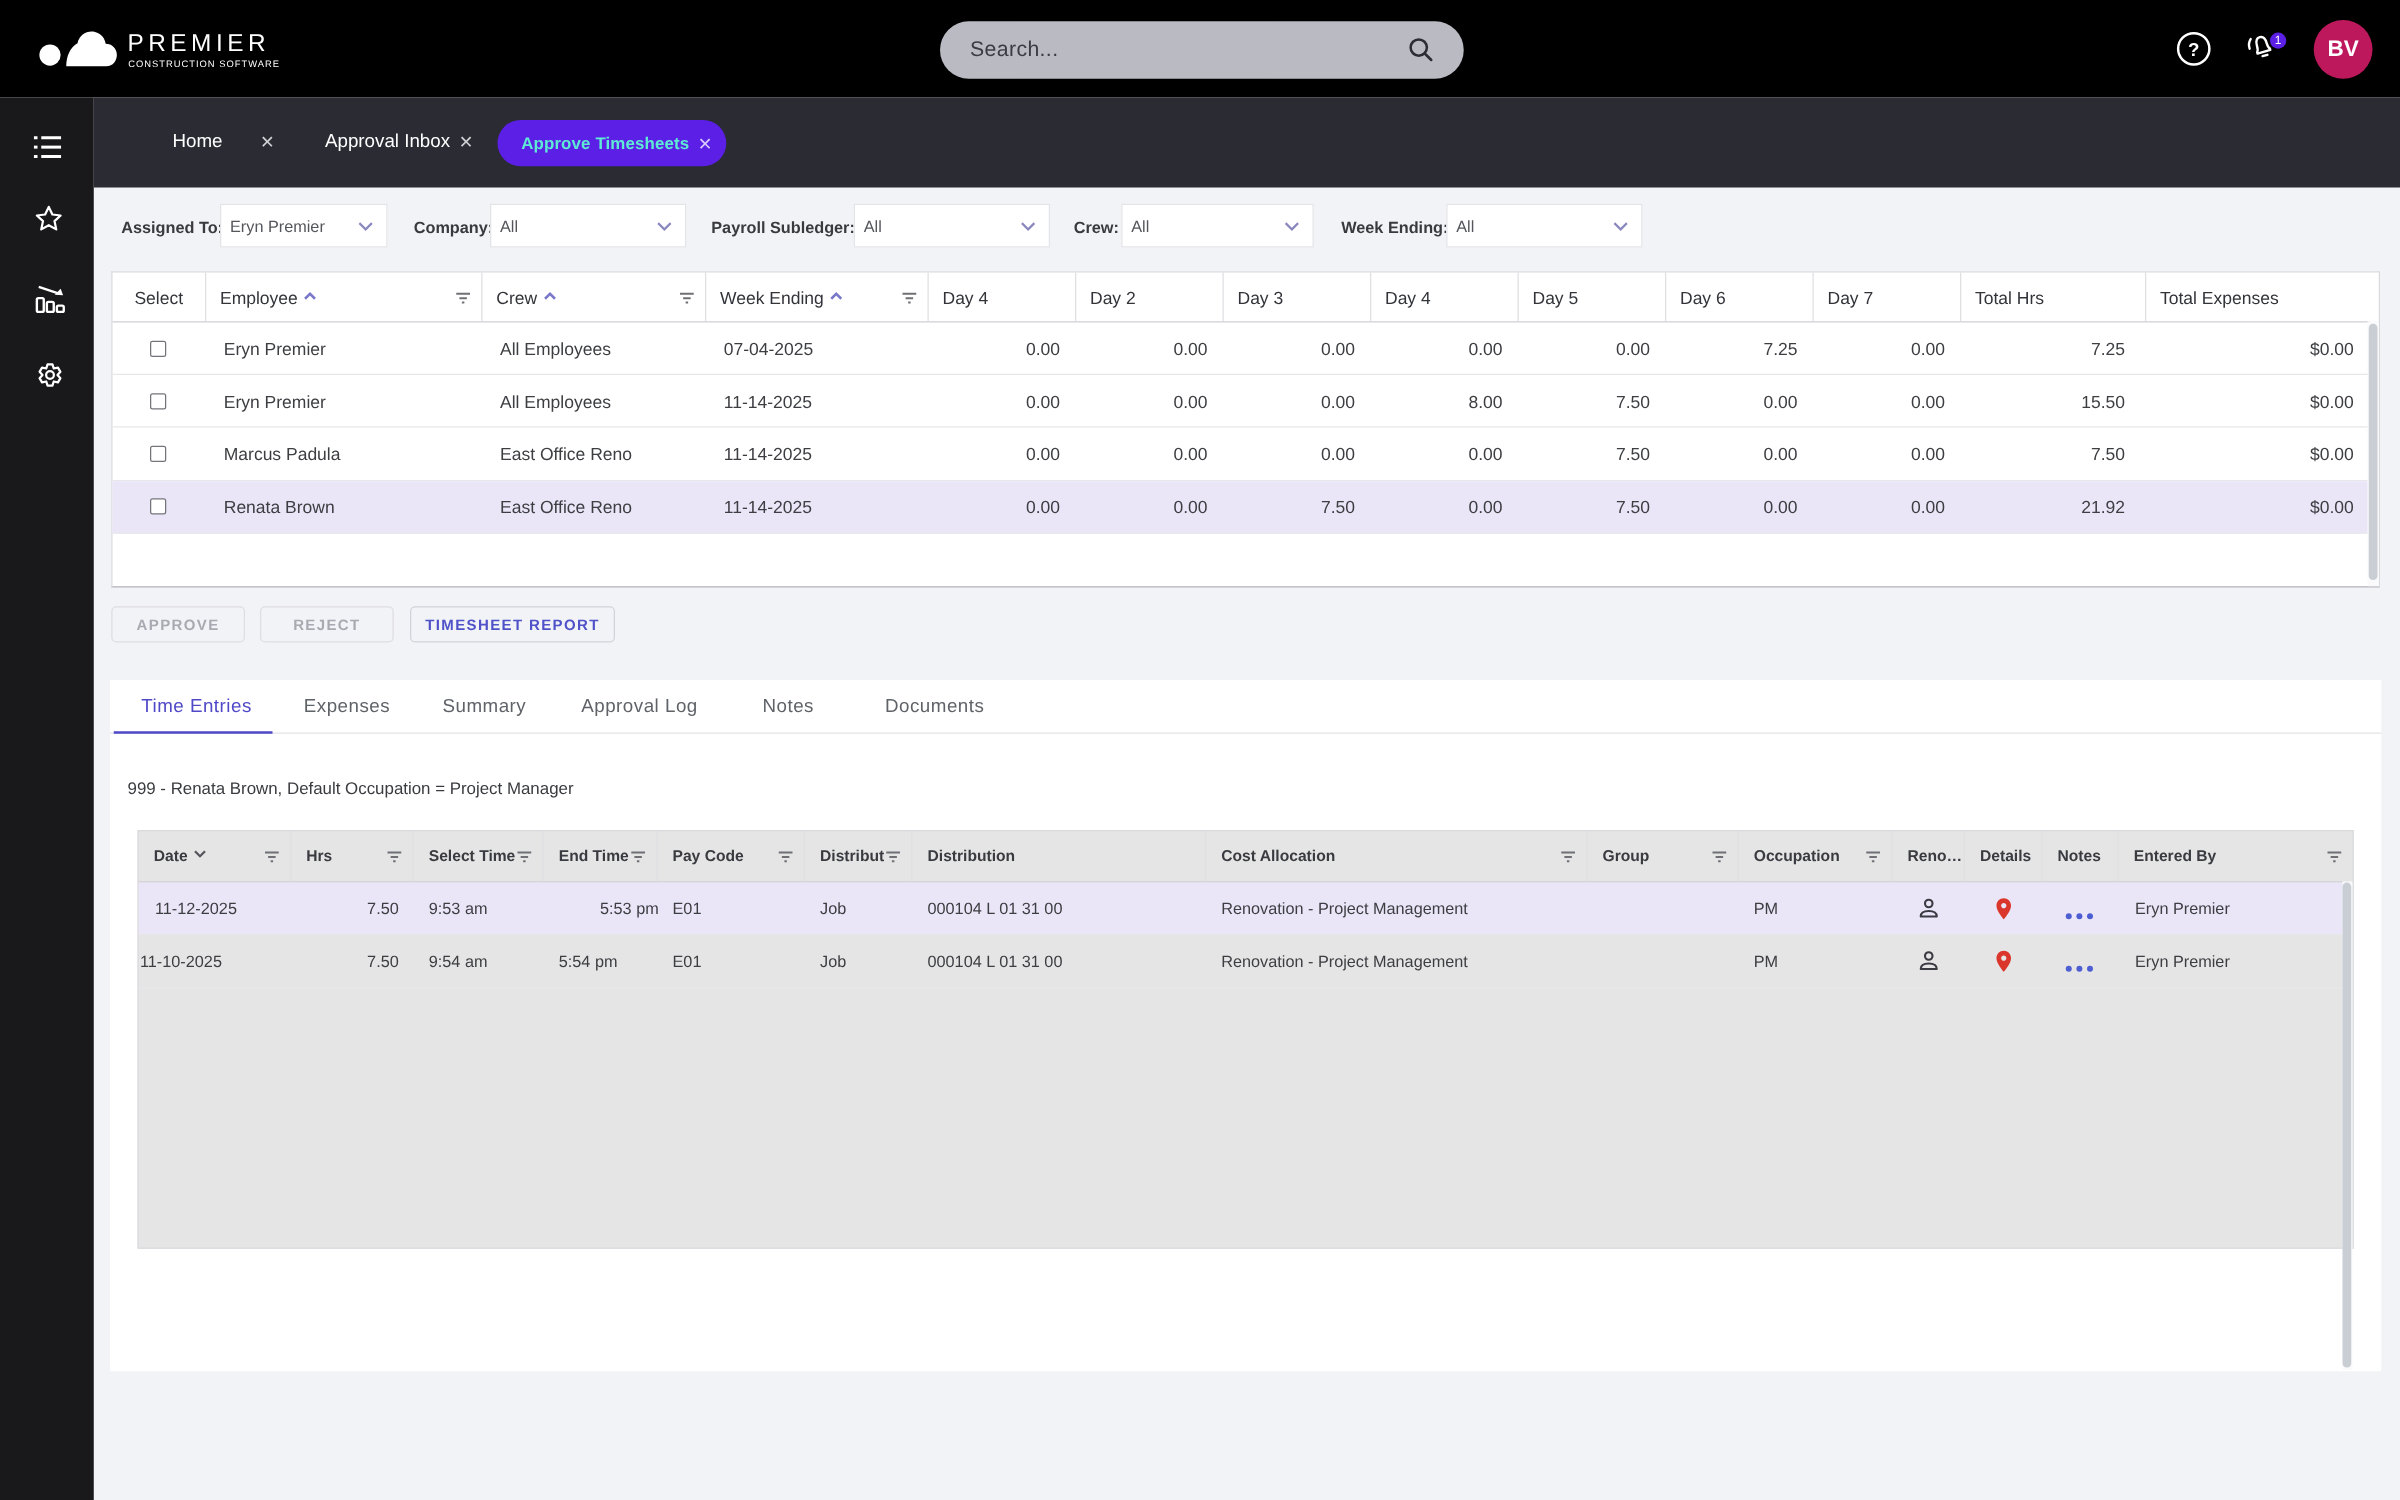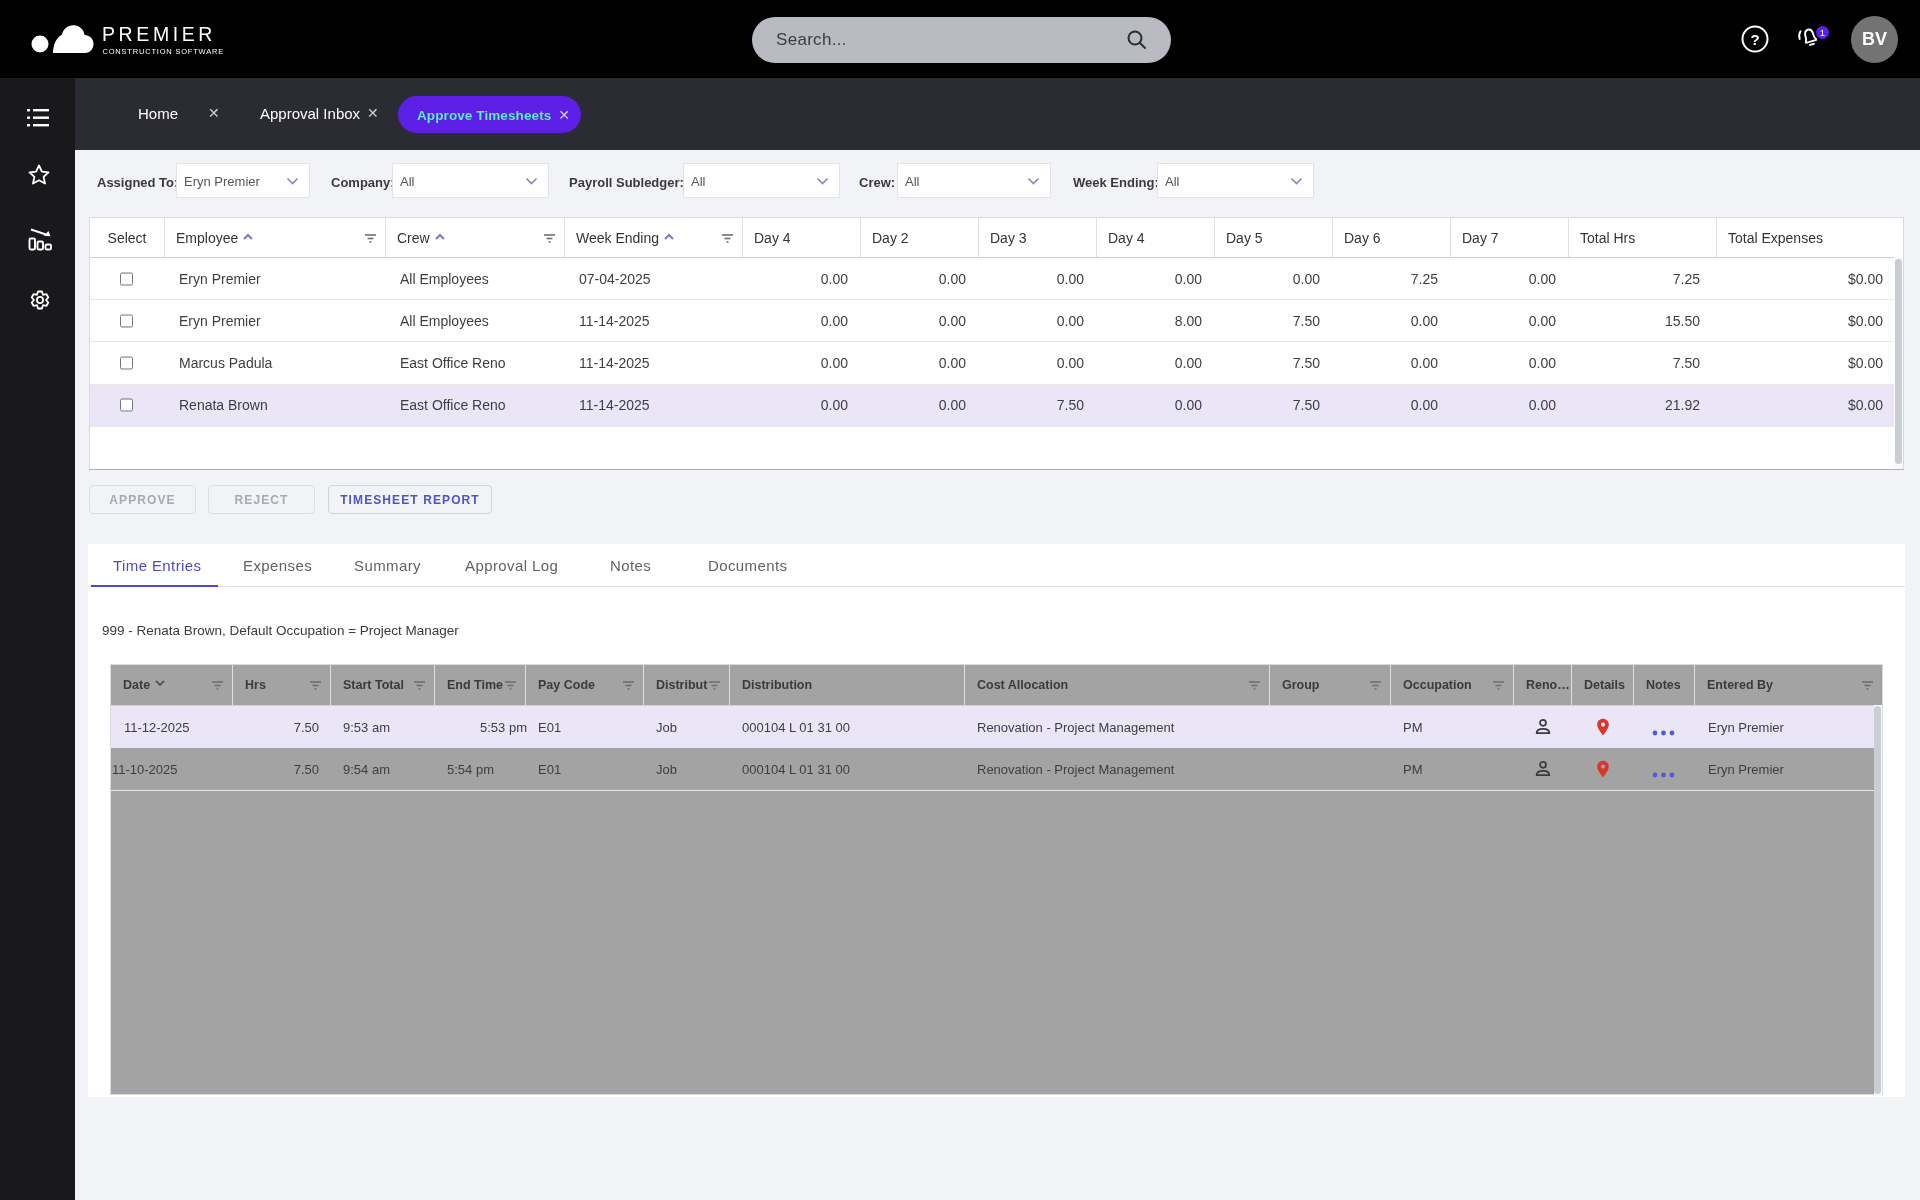--- a/index.html
+++ b/index.html
@@ -3,21 +3,21 @@
 <meta charset="utf-8">
 <style>
 * { margin:0; padding:0; box-sizing:border-box; }
 html,body { width:1920px; height:1200px; overflow:hidden; }
 body { font-family:"Liberation Sans", sans-serif; background:#f2f3f6; position:relative; }
 
 
 #topbar { position:absolute; left:0; top:0; width:1920px; height:78px; background:#000; }
 #searchpill { position:absolute; left:752px; top:17px; width:419px; height:46px; border-radius:23px; background:#b9bac2; }
 #searchpill .ph { position:absolute; left:24px; top:13px; font-size:17px; color:#3b3c43; letter-spacing:.3px; }
-#avatar { position:absolute; left:1851px; top:16px; width:47px; height:47px; border-radius:50%; background:#737373; color:#fff; font-size:18px; font-weight:bold; text-align:center; line-height:47px; }
+#avatar { position:absolute; left:1851px; top:16px; width:47px; height:47px; border-radius:50%; background:#be185d; color:#fff; font-size:18px; font-weight:bold; text-align:center; line-height:47px; }
 
 
 #sidebar { position:absolute; left:0; top:78px; width:75px; height:1122px; background:#19191b; }
 #sidebar svg { position:absolute; left:27px; }
 
 
 #tabbar { position:absolute; left:75px; top:78px; width:1845px; height:72px; background:#2b2b34; color:#fff; }
 .tabtxt { position:absolute; top:35px; transform:translateY(-50%); font-size:15px; color:#fff; }
 .tabx { position:absolute; top:35px; transform:translateY(-50%); font-size:14px; color:#cfcfd4; }
 #activetab { position:absolute; left:323px; top:18px; width:183px; height:37px; border-radius:19px; background:#5b1fe6; }
@@ -49,21 +49,21 @@
 
 
 #panel { position:absolute; left:88px; top:544px; width:1817px; height:553px; background:#fff; }
 #tabstrip { position:absolute; left:0; top:0; width:1817px; height:43px; border-bottom:1px solid #e4e4e8; }
 .ptab { position:absolute; top:50%; transform:translateY(-50%); font-size:15px; letter-spacing:.4px; color:#5f6368; white-space:nowrap; }
 #ptab-active { color:#5049c7; }
 #ptab-underline { position:absolute; left:3px; top:41px; width:127px; height:2px; background:#5049c7; }
 #subtitle { position:absolute; left:14px; top:79px; font-size:13.5px; color:#3a3b3f; }
 
 
-#itable { position:absolute; left:22px; top:120px; width:1773px; height:431px; border:1px solid #d9dade; background:#a3a3a3; }
+#itable { position:absolute; left:22px; top:120px; width:1773px; height:335px; border:1px solid #d9dade; background:#e5e5e5; }
 .ith { position:absolute; top:0; height:40px; border-right:1px solid #e0e0e3; }
 .ith .lbl { position:absolute; left:12px; top:50%; transform:translateY(-50%); font-size:12.5px; font-weight:bold; color:#3a3b40; white-space:nowrap; }
 #iheadline { position:absolute; left:0; top:40px; width:1771px; height:0; border-bottom:1px solid #cfd0d5; }
 .irow { position:absolute; left:0; width:1764px; height:42px; border-bottom:1px solid #e7e7ea; }
 .irow.sel { background:#eae6f8; }
 .icell { position:absolute; top:50%; transform:translateY(-50%); font-size:13px; color:#3d3e42; white-space:nowrap; }
 #iscroll { position:absolute; right:0; top:40px; width:8px; height:391px; background:#fafafc; }
 #iscroll .thumb { position:absolute; left:0px; top:1px; width:7px; height:388px; border-radius:4px; background:#c9cdd4; }
 
 .ficon { position:absolute; top:50%; transform:translateY(-50%); }
@@ -347,21 +347,21 @@
         <span class="lbl">Hrs</span>
         <svg class="ficon" style="right:8px;" width="13" height="12" viewBox="0 0 13 12">
           <g stroke="#6f7076" stroke-width="1.6">
             <line x1="1" y1="3" x2="12" y2="3"></line>
             <line x1="3.5" y1="6.5" x2="9.5" y2="6.5"></line>
             <line x1="5.5" y1="10" x2="7.5" y2="10"></line>
           </g>
         </svg>
       </div>
       <div class="ith" style="left:220px;width:104px;">
-        <span class="lbl">Start Total</span>
+        <span class="lbl">Select Time</span>
         <svg class="ficon" style="right:8px;" width="13" height="12" viewBox="0 0 13 12">
           <g stroke="#6f7076" stroke-width="1.6">
             <line x1="1" y1="3" x2="12" y2="3"></line>
             <line x1="3.5" y1="6.5" x2="9.5" y2="6.5"></line>
             <line x1="5.5" y1="10" x2="7.5" y2="10"></line>
           </g>
         </svg>
       </div>
       <div class="ith" style="left:324px;width:91px;">
         <span class="lbl">End Time</span>

